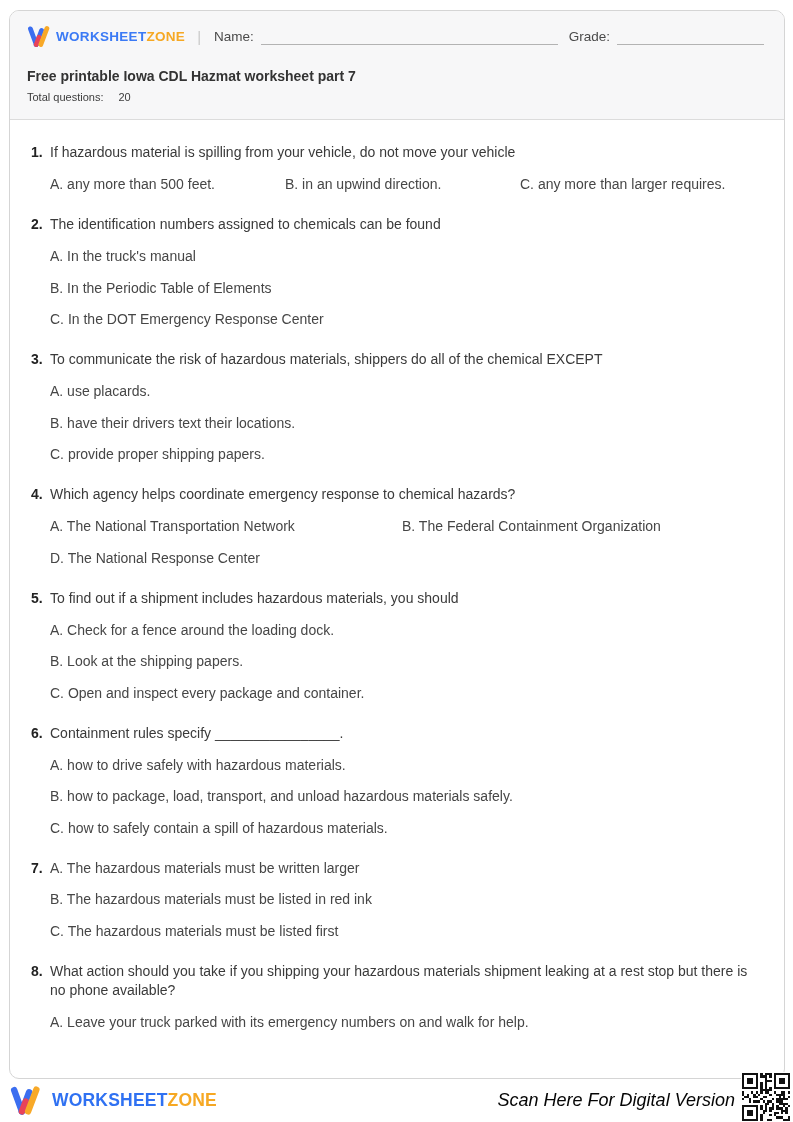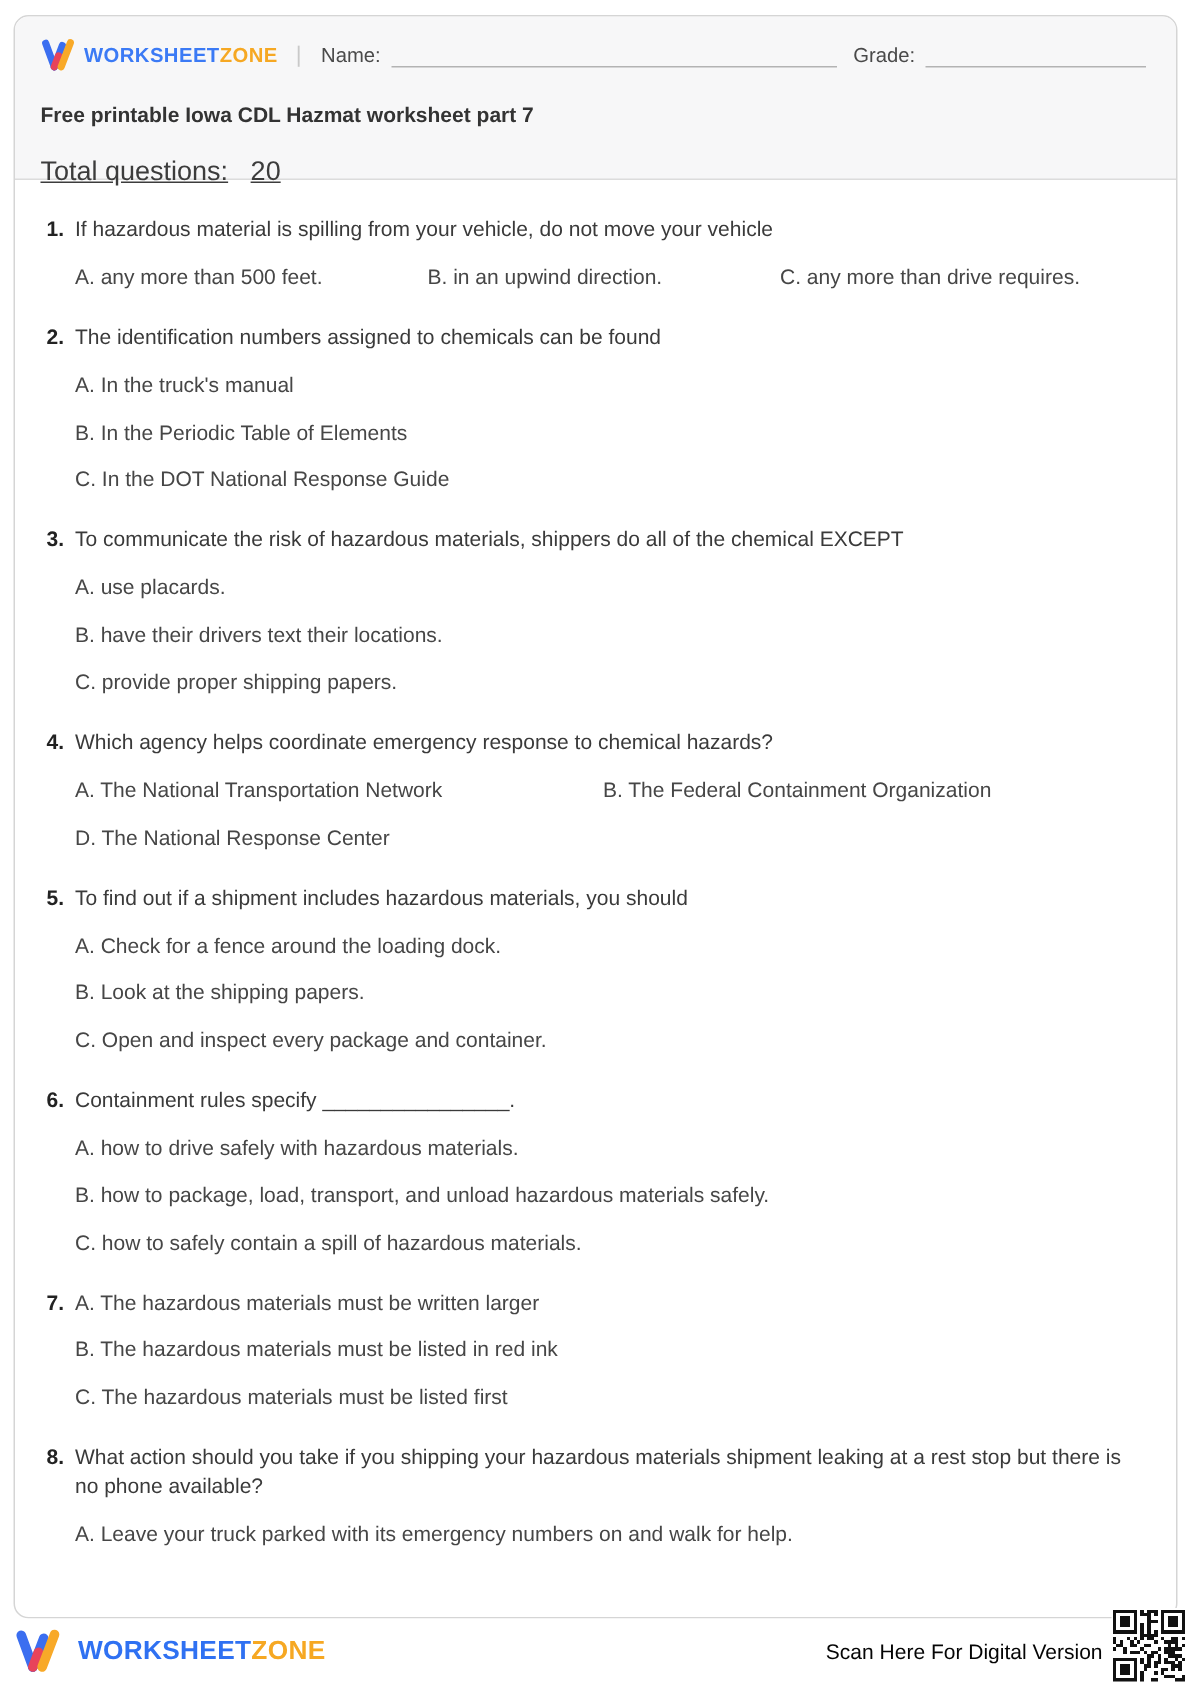--- a/index.html
+++ b/index.html
@@ -36,21 +36,21 @@
   .brand-text { font-weight: 800; font-size: 13.5px; letter-spacing: .3px; margin-left: 6px; align-self: center; white-space: nowrap; }
   .brand-text .b1 { color: #3b7af5; }
   .brand-text .b2 { color: #f6a823; }
   .hdr-sep { color: #c9c9c9; font-size: 15px; margin: 0 13px 0 12px; align-self: center; }
   .field-label { color: #4a4a4a; font-size: 13.5px; align-self: center; white-space: nowrap; }
   .blank-line { border-bottom: 1px solid #b3b3b3; height: 1px; margin: 0 0 3px 7px; }
   .name-line { width: 297px; }
   .grade-label { margin-left: 11px; }
   .grade-line { flex: 1; }
   .ws-title { margin-top: 20px; font-size: 14px; font-weight: 700; color: #333333; }
-  .total-row { margin-top: 20px; font-size: 18px; color: #3c3c3c; text-decoration: underline; }
+  .total-row { margin-top: 7px; font-size: 11px; color: #3c3c3c; }
   .tq-value { margin-left: 15px; }
 
   
   .content { padding: 23px 20px 0 21px; background: #ffffff; }
   .question { display: grid; grid-template-columns: 19px 1fr; margin-bottom: 21px; }
   .q-num { font-weight: 700; color: #222222; font-size: 14px; line-height: 19px; }
   .q-text { font-size: 14px; line-height: 19px; color: #3a3a3a; margin-bottom: 13px; }
   .q-options { display: grid; row-gap: 12.5px; }
   .q-options.stack   { grid-template-columns: 1fr; }
   .q-options.inline3 { grid-template-columns: 235px 235px 1fr; }
@@ -62,21 +62,21 @@
     position: absolute;
     left: 0; top: 1079px;
     width: 793px; height: 43px;
     display: flex; align-items: center;
     background: #ffffff;
   }
   .footer .logo-big { margin-left: 5px; }
   .brand-text-big { font-weight: 800; font-size: 17.5px; letter-spacing: .2px; margin-left: 7px; white-space: nowrap; }
   .brand-text-big .b1 { color: #2f71f2; }
   .brand-text-big .b2 { color: #f6a823; }
-  .scan-text { margin-left: auto; margin-right: 58px; font-size: 14px; color: #050505; }
+  .scan-text { margin-left: auto; margin-right: 58px; font-size: 18px; color: #050505; font-style: italic; }
   .qr {
     position: absolute;
     right: 2px; bottom: 0;
     width: 50px; height: 50px;
     background: #ffffff;
     padding: 1px;
   }
 </style>
 </head>
 <body>
@@ -105,32 +105,32 @@
   </div>
 
   <div class="content">
       <div class="question">
         <div class="q-num">1.</div>
         <div>
           <div class="q-text">If hazardous material is spilling from your vehicle, do not move your vehicle</div>
           <div class="q-options inline3">
             <div class="option">A. any more than 500 feet.</div>
             <div class="option">B. in an upwind direction.</div>
-            <div class="option">C. any more than drive requires.</div>
+            <div class="option">C. any more than larger requires.</div>
           </div>
         </div>
       </div>
       <div class="question">
         <div class="q-num">2.</div>
         <div>
           <div class="q-text">The identification numbers assigned to chemicals can be found</div>
           <div class="q-options stack">
             <div class="option">A. In the truck's manual</div>
             <div class="option">B. In the Periodic Table of Elements</div>
-            <div class="option">C. In the DOT National Response Guide</div>
+            <div class="option">C. In the DOT Emergency Response Center</div>
           </div>
         </div>
       </div>
       <div class="question">
         <div class="q-num">3.</div>
         <div>
           <div class="q-text">To communicate the risk of hazardous materials, shippers do all of the chemical EXCEPT</div>
           <div class="q-options stack">
             <div class="option">A. use placards.</div>
             <div class="option">B. have their drivers text their locations.</div>

